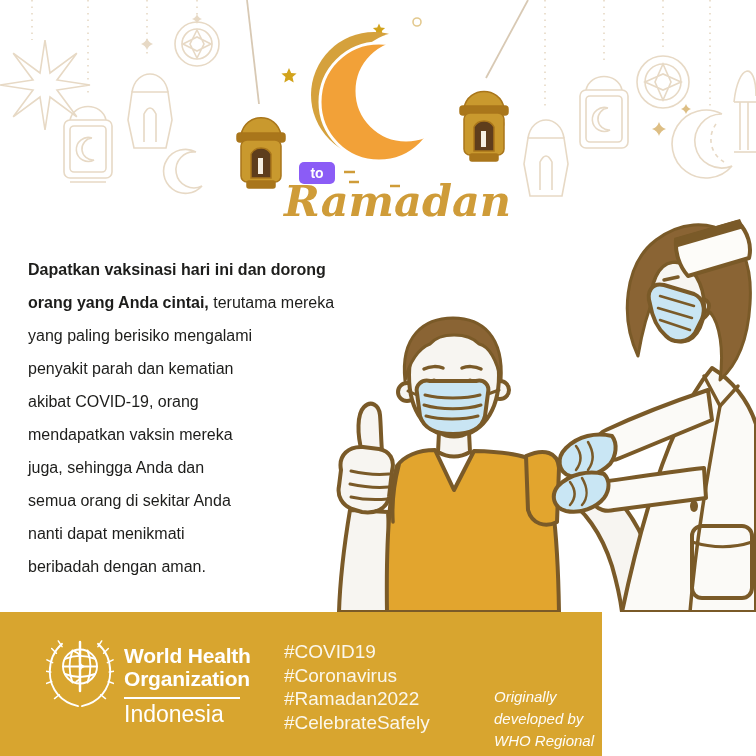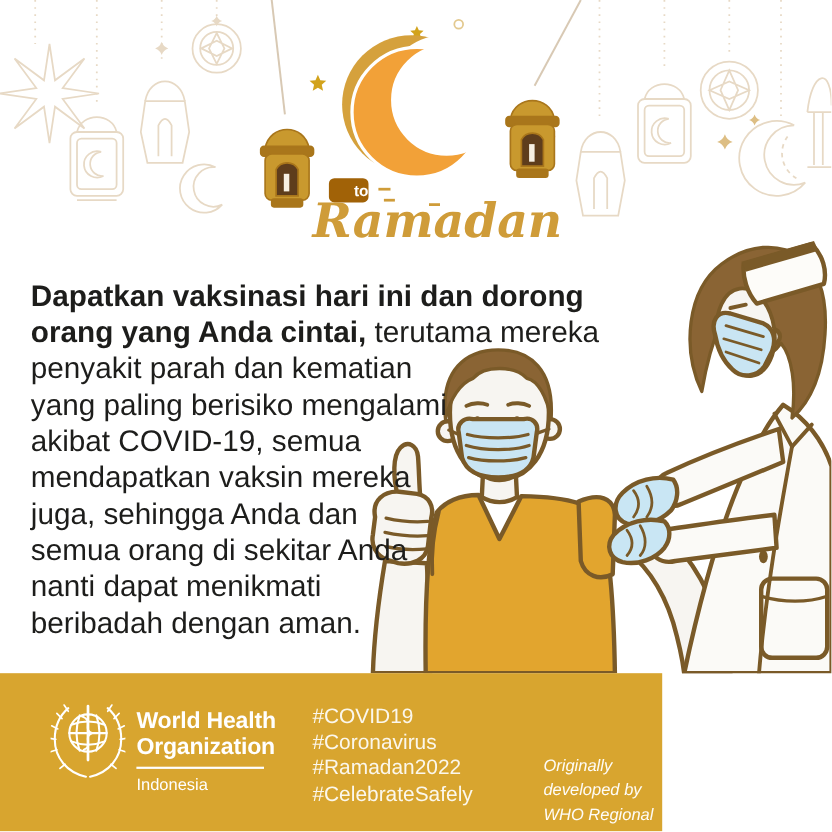--- a/index.html
+++ b/index.html
@@ -1,42 +1,42 @@
 <!DOCTYPE html>
 <html><head>
 <meta charset="utf-8">
 <style>
   html,body{margin:0;padding:0;background:#ffffff;}
   .canvas{position:relative;width:756px;height:756px;background:#ffffff;overflow:hidden;
           font-family:"Liberation Sans",sans-serif;}
   .deco-svg{position:absolute;left:0;top:0;pointer-events:none;}
 
   
-  .to-badge{position:absolute;left:299px;top:162px;width:36px;height:22px;background:#a16207;
+  .to-badge{position:absolute;left:299px;top:162px;width:36px;height:22px;background:#8b5cf6;
             border-radius:5px;color:#fff;font-weight:bold;font-size:14px;line-height:22px;
-            text-align:right;}
+            text-align:center;}
   .banner-title{position:absolute;left:284px;top:178px;width:186px;text-align:center;
                 font-family:"DejaVu Serif",serif;font-style:italic;font-weight:bold;
                 font-size:43px;line-height:46px;color:#CF9C39;}
   .banner-sub{position:absolute;left:284px;top:222px;width:186px;text-align:center;
               font-family:"DejaVu Serif",serif;font-style:italic;font-weight:bold;
               font-size:31px;line-height:34px;color:#CF9C39;}
 
   
-  .msg{position:absolute;left:28px;top:253px;color:#1d1d1b;font-size:27px;line-height:33px;}
+  .msg{position:absolute;left:28px;top:253px;color:#1d1d1b;font-size:16px;line-height:33px;}
   .msg div{white-space:nowrap;}
   .msg b{font-weight:bold;}
 
   
   .band{position:absolute;left:0;top:612px;width:602px;height:144px;background:#D8A52F;}
   .who-emblem{position:absolute;left:46px;top:22px;}
   .who-text{position:absolute;left:124px;top:32px;color:#ffffff;}
   .who-name{font-weight:bold;font-size:21px;line-height:23px;letter-spacing:-0.2px;}
   .who-divider{width:116px;height:2px;background:#ffffff;margin:7px 0 5px 0;}
-  .who-country{font-size:15px;line-height:20px;}
+  .who-country{font-size:23px;line-height:20px;}
   .tags{position:absolute;left:284px;top:28px;color:#FBF7EC;font-size:19px;line-height:23.5px;}
   .credit{position:absolute;left:474px;top:74px;color:#FEFCF7;font-style:italic;
           font-size:15px;line-height:22px;margin-left:20px;}
 </style>
 </head>
 <body>
 
 <div class="canvas">
 
   <svg class="deco-svg" width="756" height="612" viewBox="0 0 756 612">
@@ -261,23 +261,23 @@
       </g>
     </g>
   </svg>
 
   <div class="to-badge">to</div>
   <div class="banner-title">Ramadan</div>
 
   <div class="msg">
     <div><b>Dapatkan vaksinasi hari ini dan dorong</b></div>
     <div><b>orang yang Anda cintai,</b><span> terutama mereka</span></div>
+    <div>yang paling berisiko mengalami</div>
     <div>penyakit parah dan kematian</div>
-    <div>yang paling berisiko mengalami</div>
-    <div>akibat COVID-19, semua</div>
+    <div>akibat COVID-19, orang</div>
     <div>mendapatkan vaksin mereka</div>
     <div>juga, sehingga Anda dan</div>
     <div>semua orang di sekitar Anda</div>
     <div>nanti dapat menikmati</div>
     <div>beribadah dengan aman.</div>
   </div>
 
   <div class="band">
 
     <svg class="who-emblem" width="68" height="80" viewBox="0 0 72 80">

